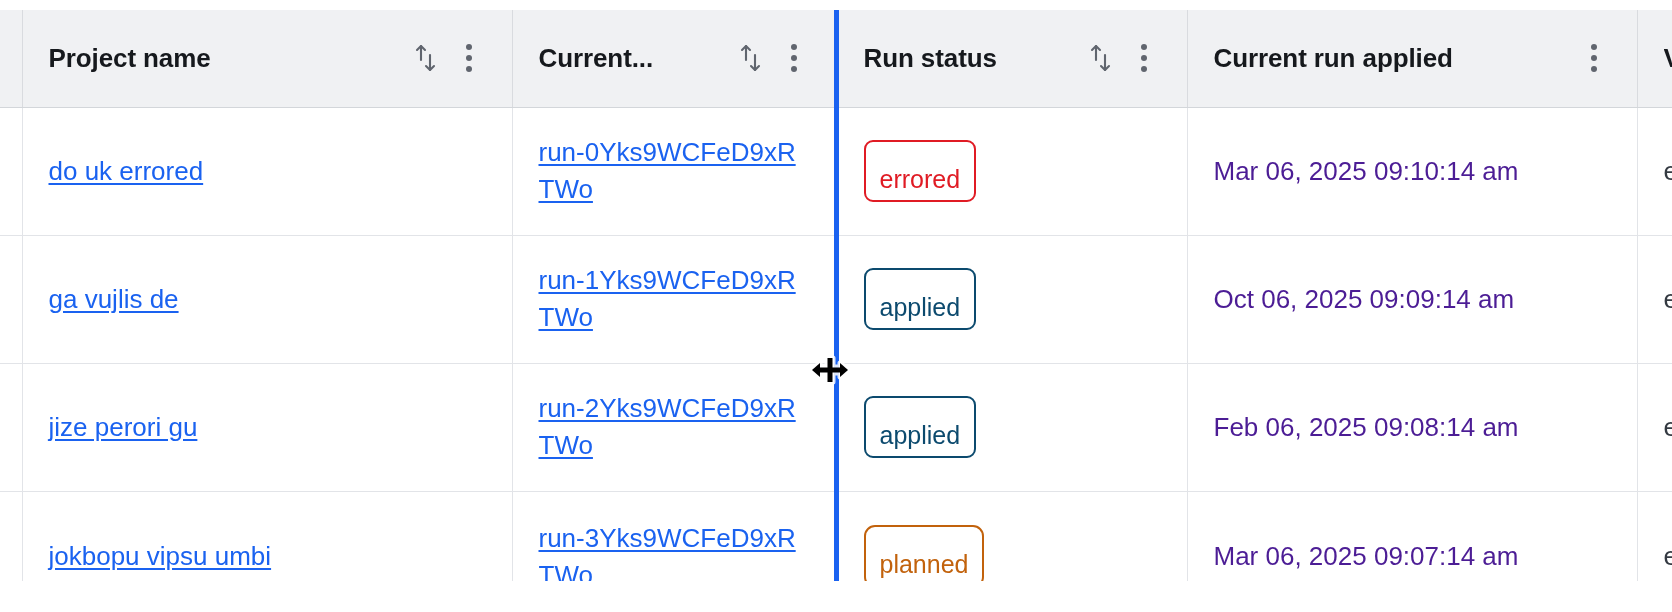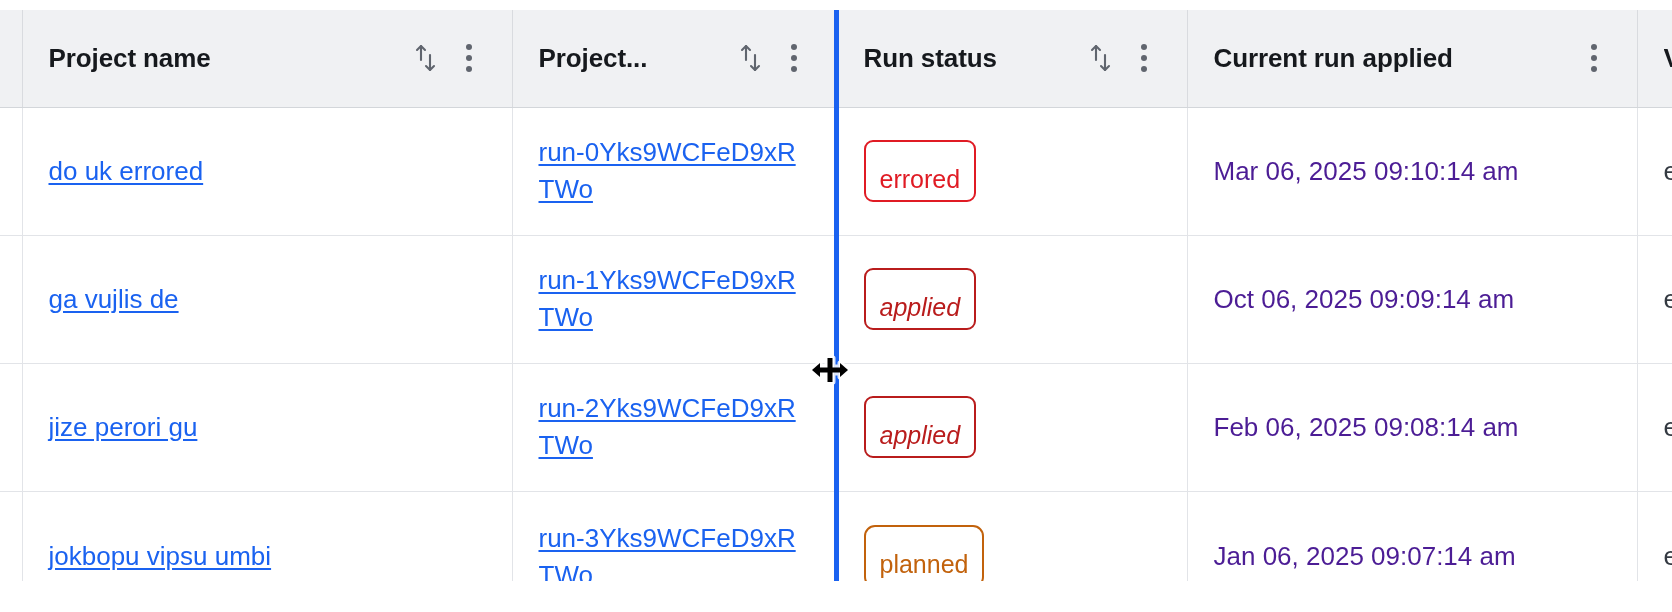--- a/index.html
+++ b/index.html
@@ -127,21 +127,21 @@
     display: inline-block;
     padding: 23px 14px 7px;
     border-radius: 9px;
     border: 2px solid currentColor;
     font-size: 25px;
     line-height: 1.15;
     background: #ffffff;
     white-space: nowrap;
   }
   .pill.errored { color: #e01b24; }
-  .pill.applied { color: #b91c1c; font-style: italic; }
+  .pill.applied { color: #0c4a6e; }
   .pill.planned { color: #c2620c; border-radius: 11px; }
 
   
   #resize-line {
     position: absolute;
     top: 10px;
     width: 5px;
     height: 602px;
     background: #1a62f0;
     z-index: 5;
@@ -188,21 +188,21 @@
             <span class="kebab">
                 <i></i>
                 <i></i>
                 <i></i>
               </span>
           </div>
         </th>
 
         <th>
           <div class="th-inner">
-            <span class="th-label">Project...</span>
+            <span class="th-label">Current...</span>
             <span class="th-spacer"></span>
             <span class="icon-btn sort-icon">
               <svg width="28" height="32" viewBox="0 0 28 32" fill="none" stroke="#60656e" stroke-width="2.1" stroke-linecap="round" stroke-linejoin="round">
                 <line x1="10" y1="18" x2="10" y2="4"></line>
                   <polyline points="6,8 10,4 14,8"></polyline>
                 <line x1="19" y1="13" x2="19" y2="28"></line>
                   <polyline points="15,24 19,28 23,24"></polyline>
               </svg>
             </span>
             <span class="kebab">
@@ -316,21 +316,21 @@
         <td>
           <span class="cell-link nowrap">jokbopu vipsu umbi</span>
         </td>
         <td>
           <span class="cell-link">run-3Yks9WCFeD9xRTWo</span>
         </td>
         <td>
           <span class="pill planned">planned</span>
         </td>
         <td>
-          <span class="cell-date">Jan 06, 2025 09:07:14 am</span>
+          <span class="cell-date">Mar 06, 2025 09:07:14 am</span>
         </td>
         <td class="cell-trunc">
           <span>e</span>
         </td>
       </tr>
     </tbody>
   </table>
 
   <div id="resize-line" style="left: 834px;"></div>
 

